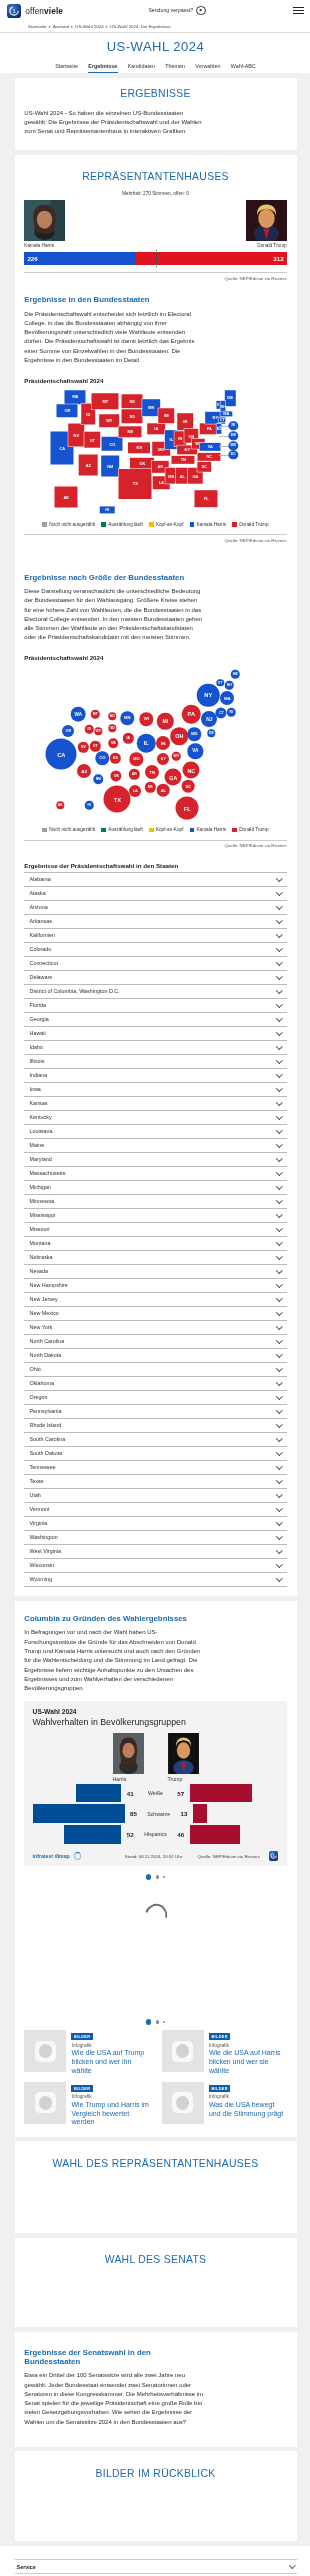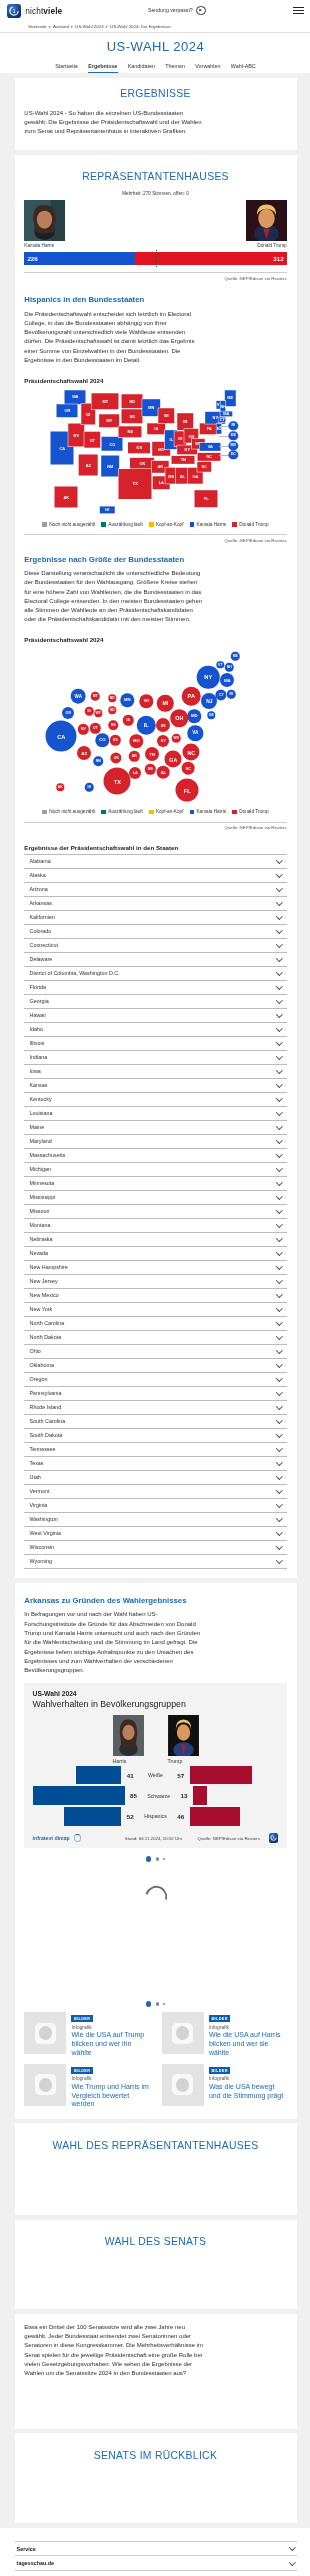--- a/index.html
+++ b/index.html
@@ -101,21 +101,21 @@
 </head>
 <body>
 
 <header class="site-header">
   <div class="ts-logo">
     <svg viewBox="0 0 27 27">
         <circle cx="13.5" cy="13.5" r="8" fill="none" stroke="#fff" stroke-width="2.2" stroke-dasharray="34 16"></circle>
         <text x="13.5" y="17.5" text-anchor="middle" font-size="11" fill="#fff" font-family="Liberation Sans">1</text>
       </svg>
   </div>
-  <div class="ts-wordmark"><span>nicht</span><b>viele</b></div>
+  <div class="ts-wordmark"><span>offen</span><b>viele</b></div>
   <div class="missed">
     <span>Sendung verpasst?</span>
     <span class="play-circ">▶</span>
   </div>
   <div class="burger">
       <i></i>
       <i></i>
       <i></i>
     </div>
 </header>
@@ -176,21 +176,21 @@
     <div class="blue" id="ev-blue" style="width: 42.0074%;">
         <span>226</span>
       </div>
     <div class="red">
         <span>312</span>
       </div>
     <div class="marker"></div>
   </div>
   <div class="source-row">Quelle: NEP/Edison via Reuters</div>
 
-  <h3 class="sub-title indent" style="margin-top:14.5px">Hispanics in den Bundesstaaten</h3>
+  <h3 class="sub-title indent" style="margin-top:14.5px">Ergebnisse in den Bundesstaaten</h3>
   <p class="copy indent">Die Präsidentschaftswahl entscheidet sich letztlich im Electoral College, in das die Bundesstaaten abhängig von ihrer Bevölkerungszahl unterschiedlich viele Wahlleute entsenden dürfen. Die Präsidentschaftswahl ist damit letztlich das Ergebnis einer Summe von Einzelwahlen in den Bundesstaaten. Die Ergebnisse in den Bundesstaaten im Detail.</p>
 
   <div class="bold-label">Präsidentschaftswahl 2024</div>
   <div class="map-canvas" id="geo-map">
       <div class="tile" style="left: 51px; top: 10.4px; width: 21px; height: 13.5px; background: rgb(21, 83, 207);">WA</div>
       <div class="tile" style="left: 43px; top: 24px; width: 21px; height: 13.5px; background: rgb(21, 83, 207);">OR</div>
       <div class="tile" style="left: 38px; top: 61px; width: 23px; height: 33px; background: rgb(21, 83, 207);">CA</div>
       <div class="tile" style="left: 52px; top: 48px; width: 15.5px; height: 23px; background: rgb(214, 34, 43);">NV</div>
       <div class="tile" style="left: 64px; top: 27.4px; width: 13.5px; height: 21px; background: rgb(214, 34, 43);">ID</div>
       <div class="tile" style="left: 81px; top: 14.5px; width: 27px; height: 15.5px; background: rgb(214, 34, 43);">MT</div>
@@ -261,21 +261,21 @@
         <span class="sw" style="background: rgb(21, 83, 207);"></span>
         <span>Kamala Harris</span>
       </span>
       <span class="li">
         <span class="sw" style="background: rgb(214, 34, 43);"></span>
         <span>Donald Trump</span>
       </span>
     </div>
   <div class="source-row">Quelle: NEP/Edison via Reuters</div>
 
-  <h3 class="sub-title indent" style="margin-top:12px">Ergebnisse nach Größe der Bundesstaaten</h3>
+  <h3 class="sub-title indent" style="margin-top:30px">Ergebnisse nach Größe der Bundesstaaten</h3>
   <p class="copy indent">Diese Darstellung veranschaulicht die unterschiedliche Bedeutung der Bundesstaaten für den Wahlausgang. Größere Kreise stehen für eine höhere Zahl von Wahlleuten, die die Bundesstaaten in das Electoral College entsenden. In den meisten Bundesstaaten gehen alle Stimmen der Wahlleute an den Präsidentschaftskandidaten oder die Präsidentschaftskandidatin mit den meisten Stimmen.</p>
 
   <div class="bold-label">Präsidentschaftswahl 2024</div>
   <div class="bubble-canvas" id="bubble-map">
       <div class="bubble" style="left: 184px; top: 31px; width: 22.5px; height: 22.5px; background: rgb(21, 83, 207); font-size: 5.7px;">NY</div>
       <div class="bubble" style="left: 211px; top: 9.8px; width: 8.5px; height: 8.5px; background: rgb(21, 83, 207); font-size: 3.4px;">ME</div>
       <div class="bubble" style="left: 196px; top: 18.6px; width: 7.4px; height: 7.4px; background: rgb(21, 83, 207); font-size: 3.4px;">VT</div>
       <div class="bubble" style="left: 205px; top: 21px; width: 8.5px; height: 8.5px; background: rgb(21, 83, 207); font-size: 3.4px;">NH</div>
       <div class="bubble" style="left: 203px; top: 34px; width: 14px; height: 14px; background: rgb(21, 83, 207); font-size: 4.4px;">MA</div>
       <div class="bubble" style="left: 197px; top: 49px; width: 11.2px; height: 11.2px; background: rgb(21, 83, 207); font-size: 3.5px;">CT</div>
@@ -551,21 +551,21 @@
         <i class="chev"></i>
       </div>
       <div class="acc-row">
         <span>Wyoming</span>
         <i class="chev"></i>
       </div>
     </div>
 </section>
 
 <section class="card">
-  <h3 class="sub-title indent" style="margin-top:4.1px">Arkansas zu Gründen des Wahlergebnisses</h3>
+  <h3 class="sub-title indent" style="margin-top:4.1px">Columbia zu Gründen des Wahlergebnisses</h3>
   <p class="copy indent">In Befragungen vor und nach der Wahl haben US-Forschungsinstitute die Gründe für das Abschneiden von Donald Trump und Kamala Harris untersucht und auch nach den Gründen für die Wahlentscheidung und die Stimmung im Land gefragt. Die Ergebnisse liefern wichtige Anhaltspunkte zu den Ursachen des Ergebnisses und zum Wahlverhalten der verschiedenen Bevölkerungsgruppen.</p>
 
   <div class="chart-box">
     <div class="chart-kicker">US-Wahl 2024</div>
     <div class="chart-title">Wahlverhalten in Bevölkerungsgruppen</div>
     <div class="chart-heads">
       <div class="chart-head">
         <div class="photo">
           <svg viewBox="0 0 60 80" width="31" height="41">
               <rect width="60" height="80" fill="#5a5f63"></rect>
@@ -690,25 +690,26 @@
 
 <section class="card empty-sec" style="min-height:92px">
   <h2 class="sec-title">WAHL DES REPRÄSENTANTENHAUSES</h2>
 </section>
 
 <section class="card empty-sec" style="min-height:89px">
   <h2 class="sec-title">WAHL DES SENATS</h2>
 </section>
 
 <section class="card" style="min-height:115px">
+  <h3 class="sub-title indent" style="margin-top:7.2px">Ergebnisse der Senatswahl in den Bundesstaaten</h3>
   <p class="copy indent">Etwa ein Drittel der 100 Senatssitze wird alle zwei Jahre neu gewählt. Jeder Bundesstaat entsendet zwei Senatorinnen oder Senatoren in diese Kongresskammer. Die Mehrheitsverhältnisse im Senat spielen für die jeweilige Präsidentschaft eine große Rolle bei vielen Gesetzgebungsvorhaben. Wie sehen die Ergebnisse der Wahlen um die Senatssitze 2024 in den Bundesstaaten aus?</p>
 </section>
 
 <section class="card empty-sec" style="min-height:90px">
-  <h2 class="sec-title">SENATS IM RÜCKBLICK</h2>
+  <h2 class="sec-title">BILDER IM RÜCKBLICK</h2>
 </section>
 
 <footer class="site-footer">
   <div class="f-acc" id="f-acc">
       <div class="f-row">
         <span>Service</span>
         <i class="chev"></i>
       </div>
       <div class="f-row">
         <span>tagesschau.de</span>

